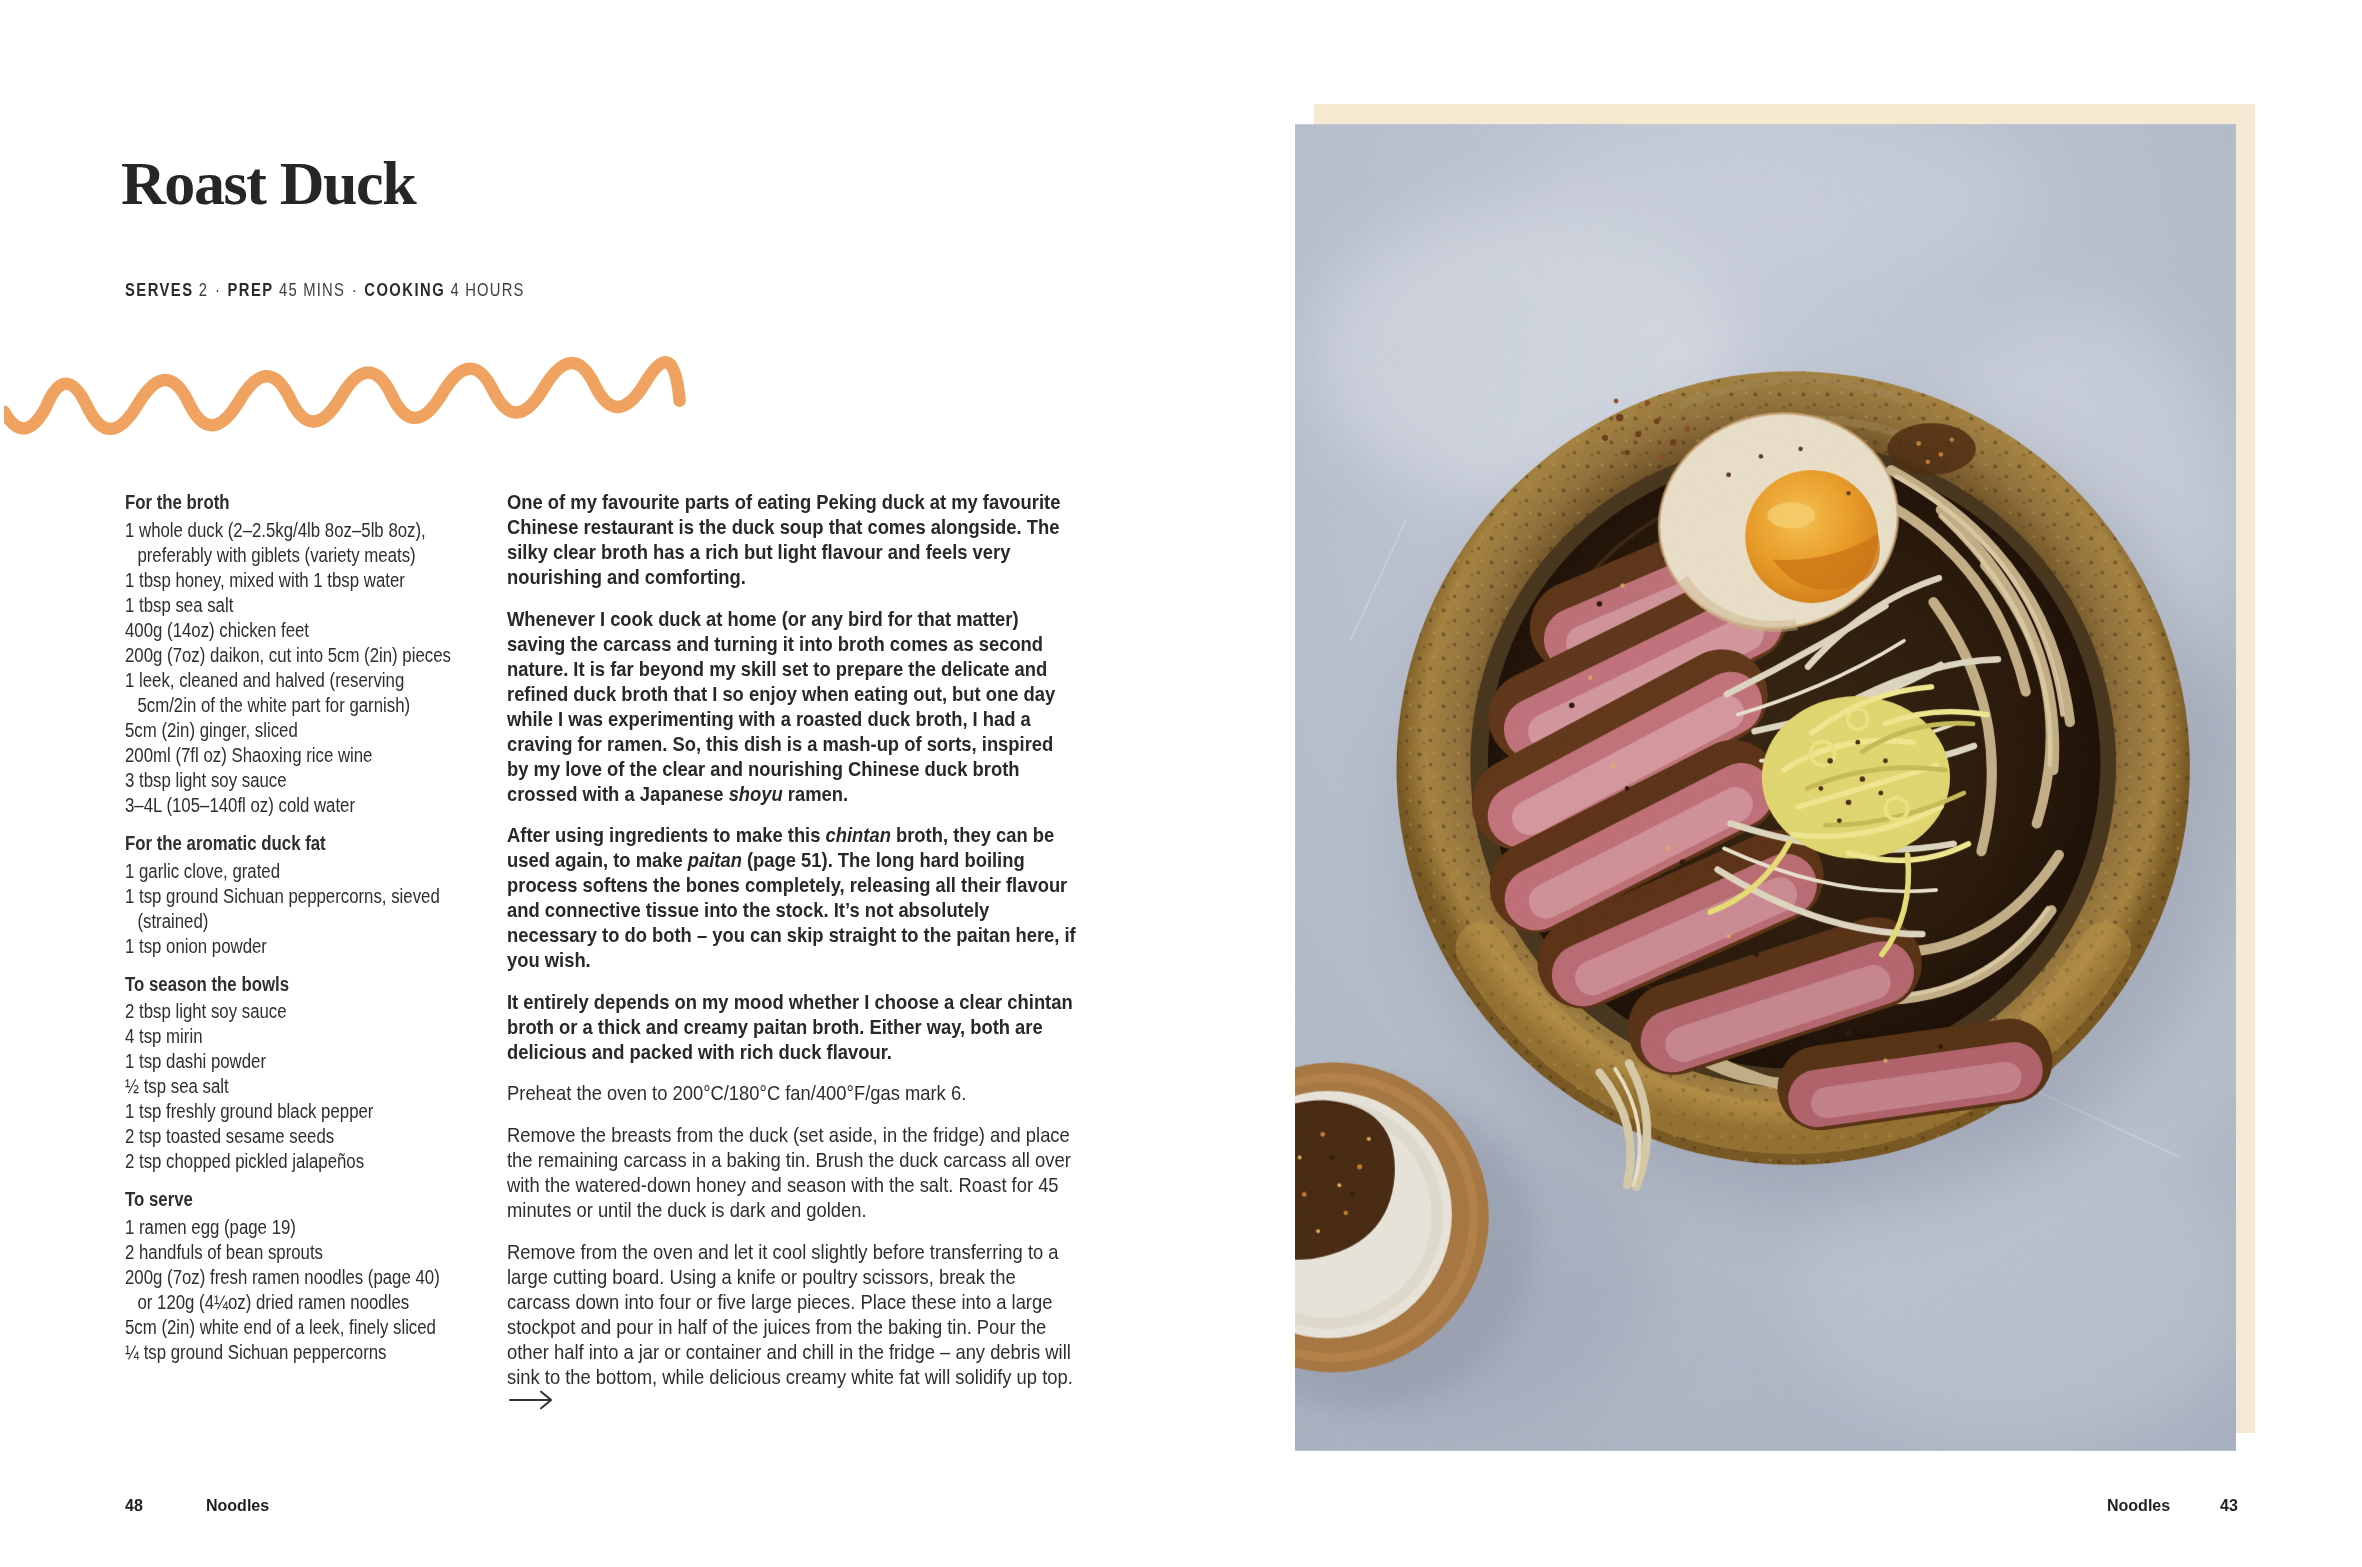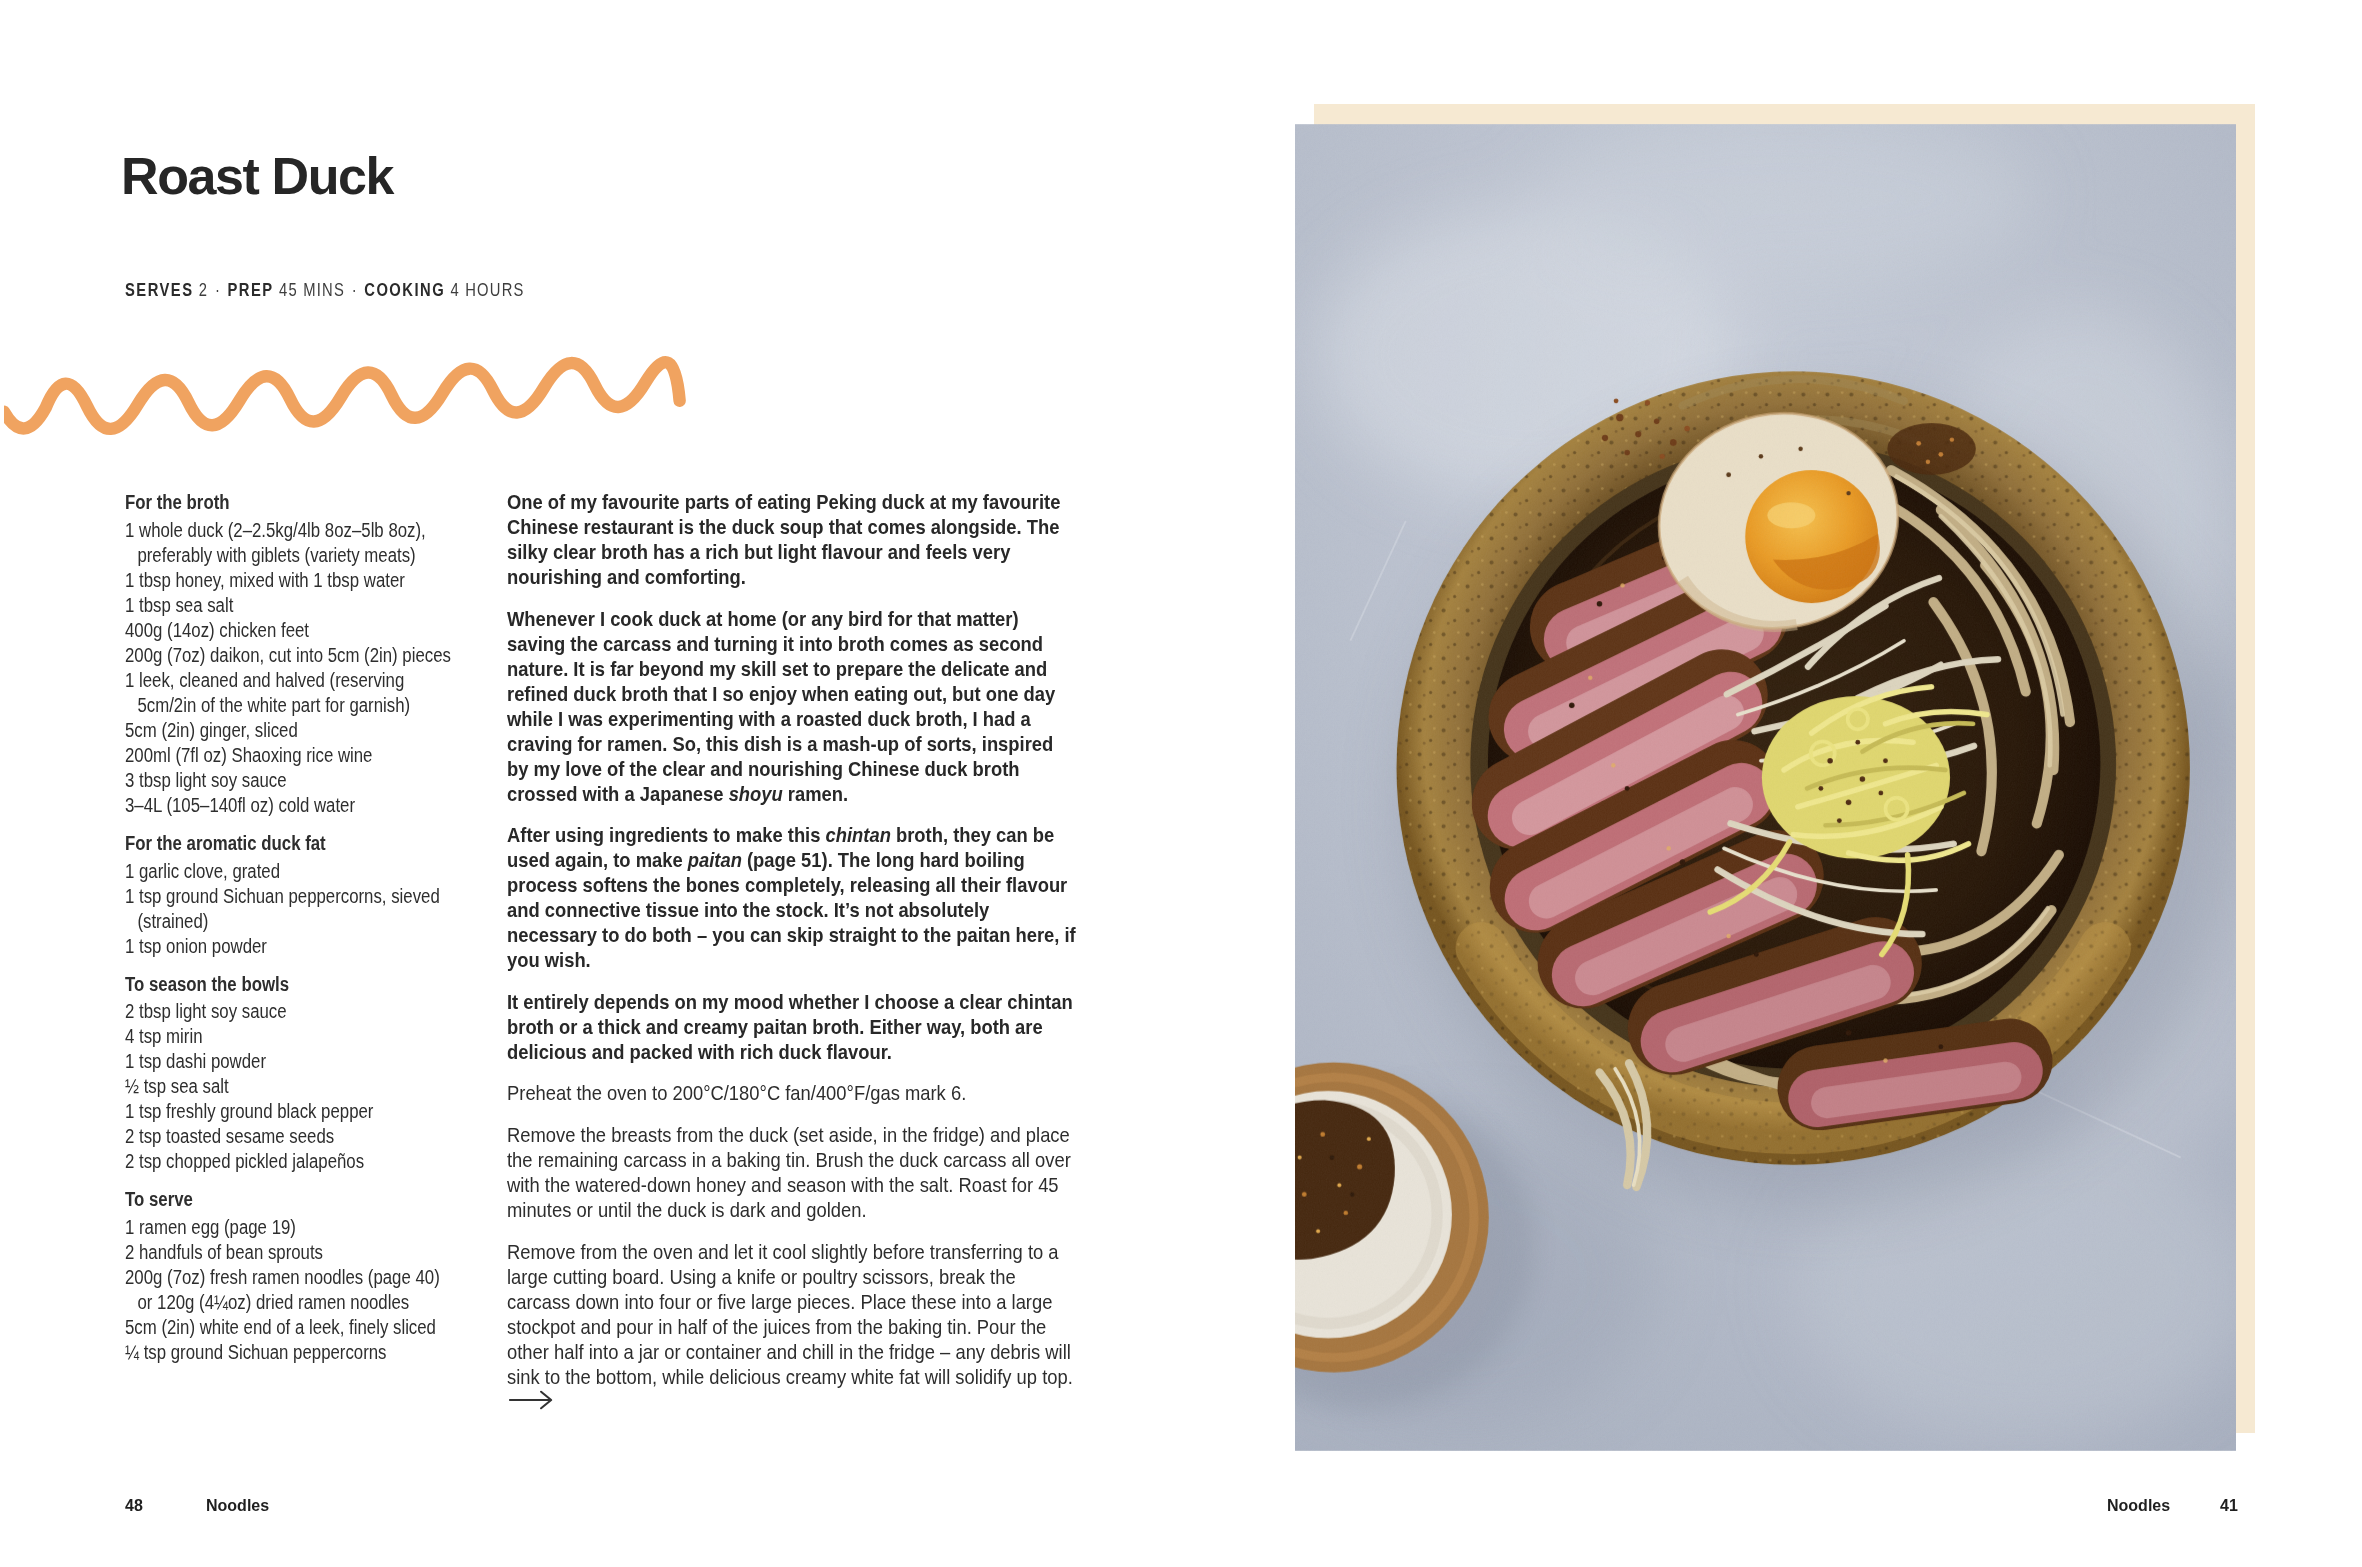--- a/index.html
+++ b/index.html
@@ -1,21 +1,21 @@
 <!DOCTYPE html>
 <html style="font-size:14.8px"><head>
 <meta charset="utf-8">
 <style>
   html,body{margin:0;padding:0;background:#ffffff;}
   body{width:2363px;height:1567px;position:relative;overflow:hidden;
        font-family:"Liberation Sans",sans-serif;color:#2c2c2c;}
 
   
-  .title{position:absolute;left:121px;top:103px;font-size:52px;font-weight:700;
-         line-height:76px;letter-spacing:-1.4px;color:#262626;}
+  .title{position:absolute;left:121px;top:103px;font-size:62px;font-weight:700;
+         line-height:76px;letter-spacing:-1.4px;color:#262626;font-family:Liberation Serif, serif;}
   .meta{position:absolute;left:125px;top:280px;font-size:18px;letter-spacing:0.9px;
         color:#2b2b2b;white-space:nowrap;transform:scaleX(.82);transform-origin:0 0;}
   .meta .ml{font-weight:700;letter-spacing:1.8px;}
   .meta .mv{font-weight:400;color:#3d3d3d;letter-spacing:1.5px;}
   .meta .ms{margin:0 8.3px;color:#3d3d3d;}
   .squiggle{position:absolute;left:3.7px;top:347px;}
 
   .ingredients{position:absolute;left:125px;top:490px;width:397px;
                font-size:20px;line-height:25px;color:#2e2e2e;
                transform:scaleX(.84);transform-origin:0 0;}
@@ -397,15 +397,15 @@
             <circle cx="40" cy="1120" r="2.6"></circle>
             <circle cx="62" cy="1160" r="2.4"></circle>
         </g>
       </g>
 
       <rect width="1020" height="1438" filter="url(#grain)" opacity="0.55"></rect>
     </svg>
   </div>
 
   <div class="pfoot fnr">Noodles</div>
-  <div class="pfoot f49">41</div>
+  <div class="pfoot f49">43</div>
 </section>
 
 
 </body></html>

